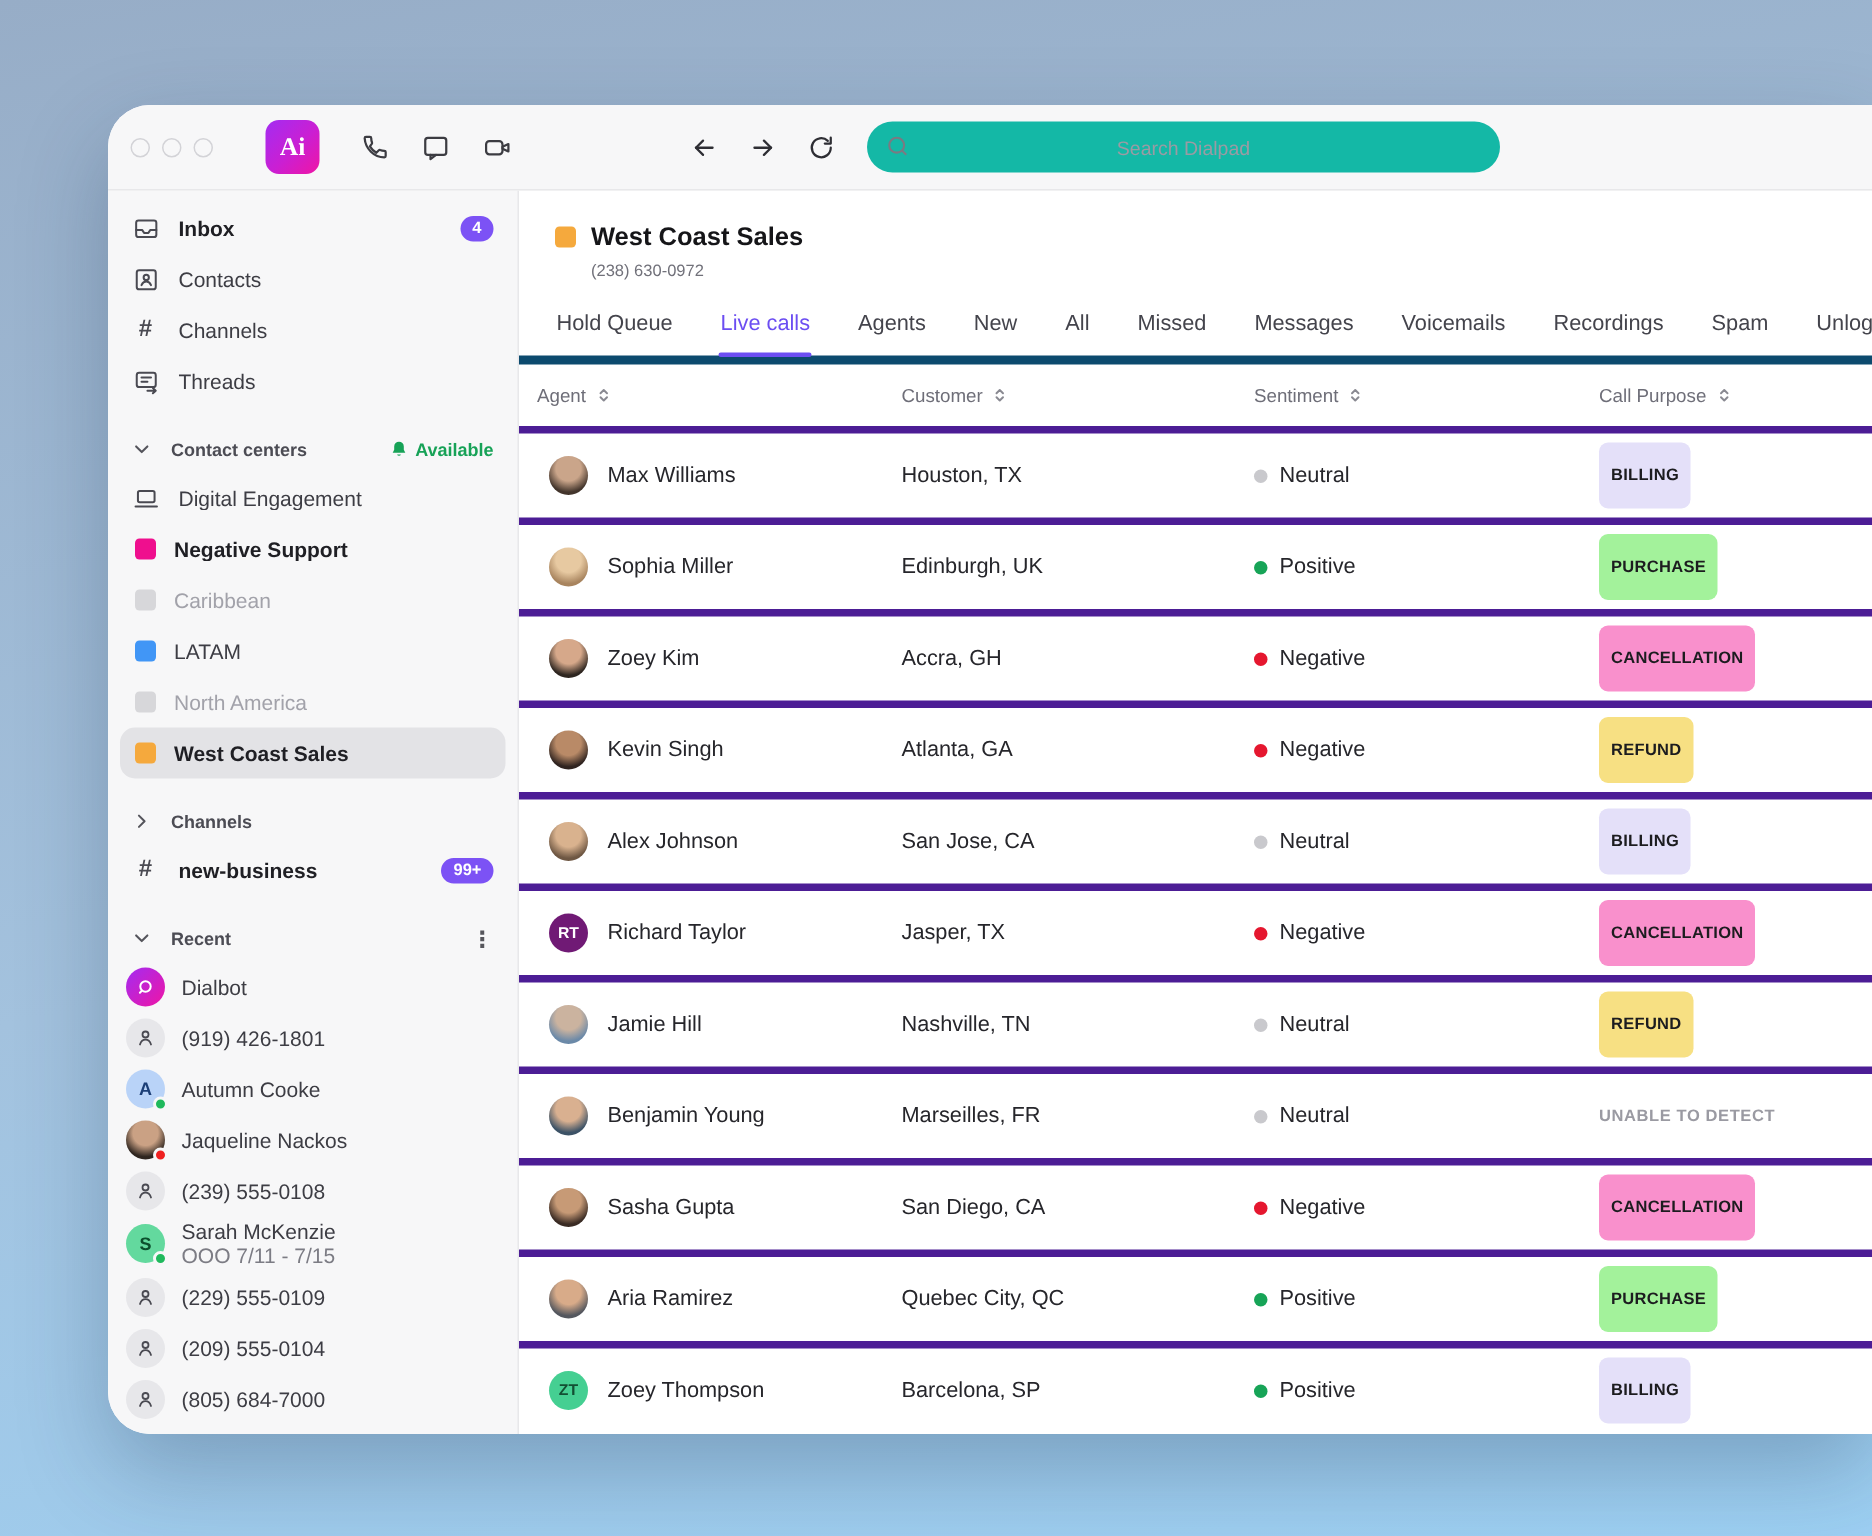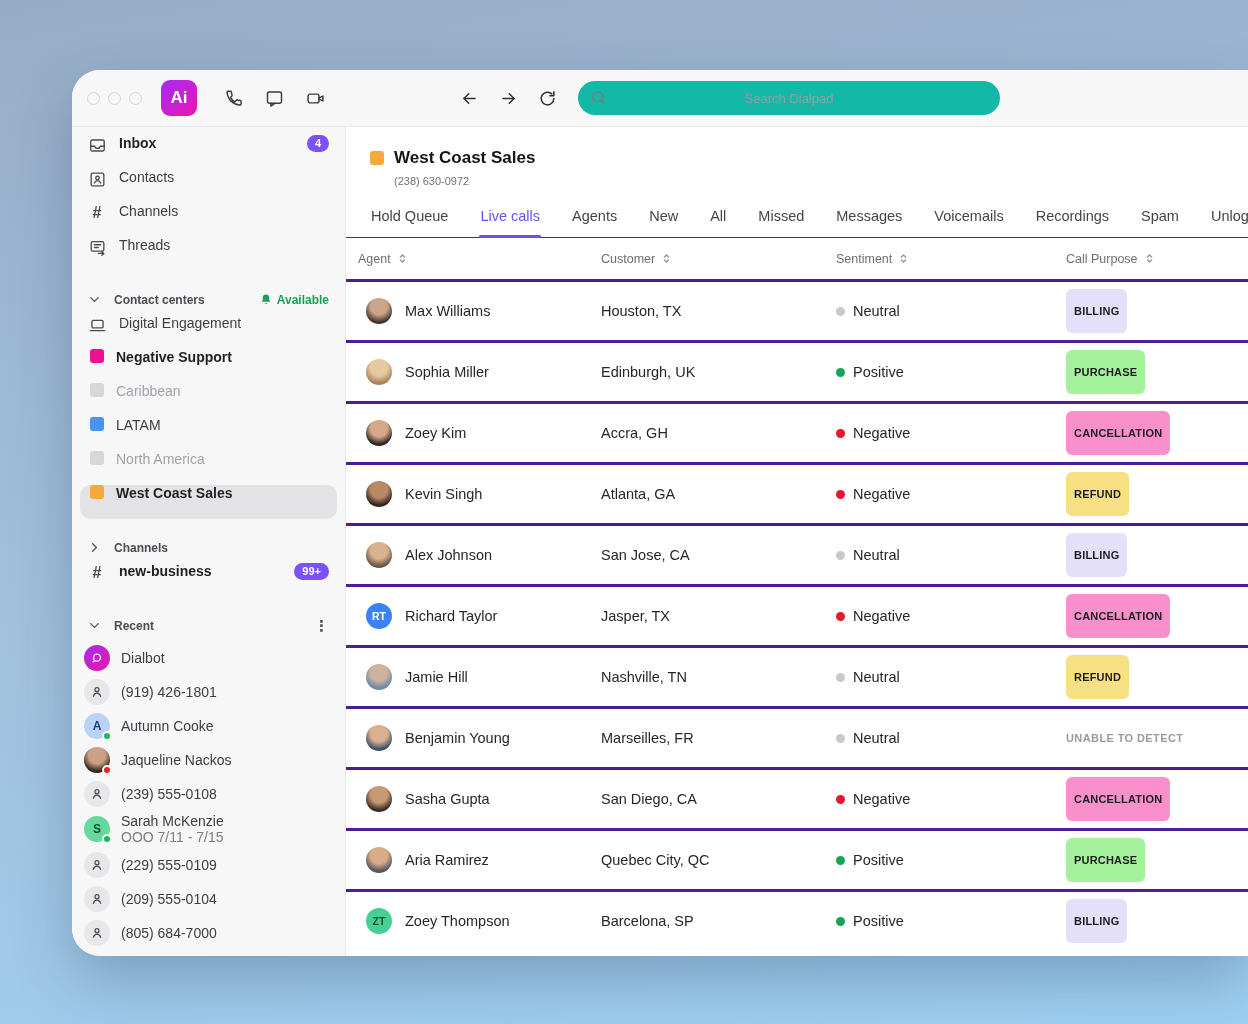--- a/index.html
+++ b/index.html
@@ -16,23 +16,23 @@
     display:flex; flex-direction:column;
   }
   
   .topbar {
     height:57px; flex:0 0 57px; background:#f7f7f8; border-bottom:1px solid #e8e8ea;
     position:relative; display:flex; align-items:center;
   }
   .tl-group { display:flex; gap:8px; margin-left:15px; }
   .tl { width:13px; height:13px; border-radius:50%; border:1.5px solid #d3d3d7; background:transparent; }
   .logo {
-    margin-left:19px; width:36px; height:36px; border-radius:9px;
+    margin-left:35px; width:36px; height:36px; border-radius:9px;
     background:linear-gradient(135deg,#a32cf2 0%,#cb1fd2 55%,#ef15a5 100%);
-    color:#fff; font-weight:700; font-size:17px; display:flex; align-items:center; justify-content:center;
+    color:#fff; font-weight:700; font-size:17px; display:flex; align-items:center; justify-content:center;font-family:Liberation Serif, serif;
   }
   .top-icons { display:flex; gap:20px; margin-left:26px; color:#3c3c42; }
   .top-icons svg { width:21px; height:21px; display:block; }
   .navgrp { position:absolute; left:388px; top:0; height:100%; display:flex; gap:20px; align-items:center; color:#2e2e34; }
   .navgrp svg { width:19px; height:19px; display:block; }
   .search {
     position:absolute; left:506px; top:11px; width:422px; height:34px;
     background:#14b8a6; border-radius:17px;
   }
   .search input {
@@ -42,21 +42,21 @@
   .search input::placeholder { color:#9b9ba3; }
   .search .mag { position:absolute; left:12px; top:8px; width:17px; height:17px; color:#7a7a82; }
   
   .bodyrow { flex:1; display:flex; min-height:0; }
   .sidebar {
     width:274px; flex:0 0 274px; background:#f7f7f8; border-right:1px solid #e8e8ea;
     padding-top:8px; overflow:hidden; font-size:14px; color:#3d3d44;
   }
   .main { flex:1; background:#fff; overflow:hidden; display:flex; flex-direction:column; }
   
-  .sitem { height:34px; display:flex; align-items:flex-start; padding:0 16px 0 15px; position:relative; cursor:pointer; }
+  .sitem { height:34px; display:flex; align-items:center; padding:0 16px 0 15px; position:relative; cursor:pointer; }
   .sitem .ic { width:20px; height:20px; margin-right:12px; color:#4a4a52; display:flex; align-items:center; justify-content:center; flex:0 0 20px; }
   .sitem .ic svg { width:19px; height:19px; }
   .sitem .hashg { font-size:16px; font-weight:700; color:#4a4a52; }
   .sitem .lbl { flex:1; white-space:nowrap; overflow:hidden; }
   .sitem.bold .lbl { font-weight:700; color:#1f1f24; }
   .sitem.muted .lbl { color:#a2a2aa; }
   .pillbadge {
     background:#7c52f5; color:#fff; font-size:11px; font-weight:700;
     border-radius:10px; padding:3px 8px; line-height:1;
   }
@@ -76,31 +76,31 @@
   .rav .sdot { position:absolute; right:-2px; bottom:-2px; width:10px; height:10px; border-radius:50%; border:2px solid #f7f7f8; }
   .rtext .nm { line-height:1.15; }
   .rtext .sub { font-size:14px; color:#7c7c84; line-height:1.2; }
   
   .mhead { padding:21px 24px 0 24px; }
   .titlerow { display:flex; align-items:center; gap:10px; }
   .sq { width:14px; height:14px; border-radius:3px; background:#f5a93d; }
   .title { font-size:17px; font-weight:700; color:#151518; }
   .phone { font-size:11px; color:#71717a; margin:7px 0 0 24px; }
   
-  .tabs { display:flex; gap:30px; padding:0 24px; margin-top:15px; border-bottom:1px solid #0c4a6e; }
+  .tabs { display:flex; gap:30px; padding:0 24px; margin-top:15px; border-bottom:6px solid #0c4a6e; }
   .tab { font-size:14.5px; color:#44444c; padding:6px 1px 13px; position:relative; white-space:nowrap; cursor:pointer; }
   .tab.active { color:#6c4ef2; }
   .tab.active::after { content:""; position:absolute; left:0; right:0; bottom:-1px; height:3px; background:#6c4ef2; border-radius:2px; }
   
   .table { flex:1; overflow:hidden; }
   .thead, .trow { display:grid; grid-template-columns:243px 235px 230px 1fr; align-items:center; padding-left:12px; }
   .thead { height:41px; font-size:12.5px; color:#6e6e78; }
   .thead .th { display:flex; align-items:center; gap:5px; cursor:pointer; }
   .thead svg { width:13px; height:13px; color:#8a8a92; }
-  .trow { height:61px; border-top:3px solid #4c1d95; cursor:pointer; }
+  .trow { height:61px; border-top:5px solid #4c1d95; cursor:pointer; }
   .cell.agent { display:flex; align-items:center; gap:13px; padding-left:8px; }
   .tav { width:26px; height:26px; border-radius:50%; flex:0 0 26px; display:flex; align-items:center; justify-content:center;
          font-size:10.5px; font-weight:700; }
   .name, .customer { font-size:14.5px; color:#26262b; }
   .cell.sentiment { display:flex; align-items:center; gap:8px; font-size:14.5px; color:#26262b; }
   .dot { width:9px; height:9px; border-radius:50%; }
   .badge { font-size:11px; font-weight:700; letter-spacing:.2px; color:#1c1c1f; padding:16px 8px; border-radius:6px; display:inline-block; }
   .badge.plain { background:transparent !important; color:#9a9aa2; padding:4px 0; letter-spacing:.4px; }
 </style>
 </head>
@@ -495,21 +495,21 @@
     <div class="cell sentiment">
       <span class="dot" style="background: rgb(201, 201, 205);"></span>
       <span>Neutral</span>
     </div>
     <div class="cell purpose">
       <span class="badge" style="background: rgb(228, 224, 249);">BILLING</span>
     </div>
   </div>
             <div class="trow">
     <div class="cell agent">
-      <span class="tav" style="background: #3b82f6; color: rgb(255, 255, 255);">RT</span>
+      <span class="tav" style="background: #701a75; color: rgb(255, 255, 255);">RT</span>
       <span class="name">Richard Taylor</span>
     </div>
     <div class="cell customer">Jasper, TX</div>
     <div class="cell sentiment">
       <span class="dot" style="background: rgb(229, 23, 47);"></span>
       <span>Negative</span>
     </div>
     <div class="cell purpose">
       <span class="badge" style="background: rgb(249, 144, 204);">CANCELLATION</span>
     </div>

